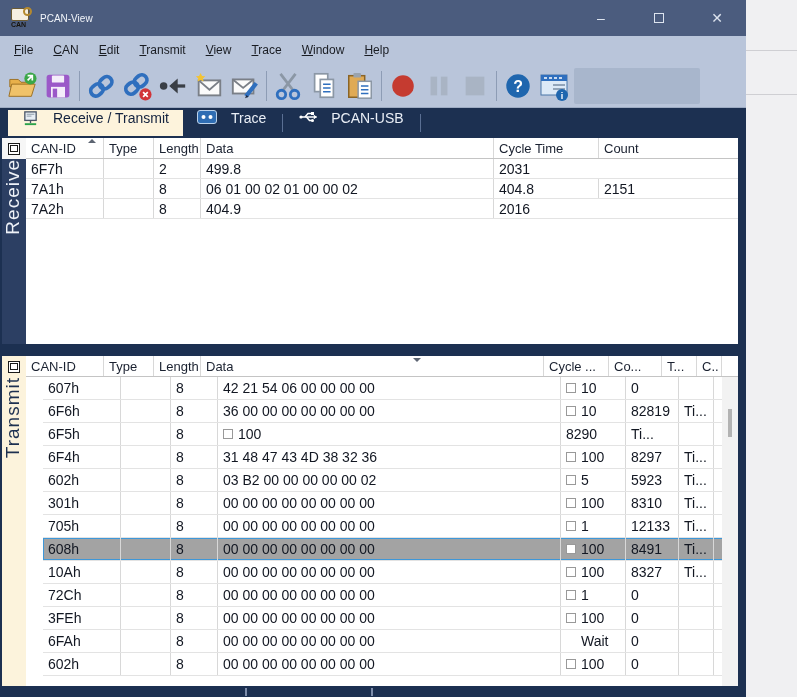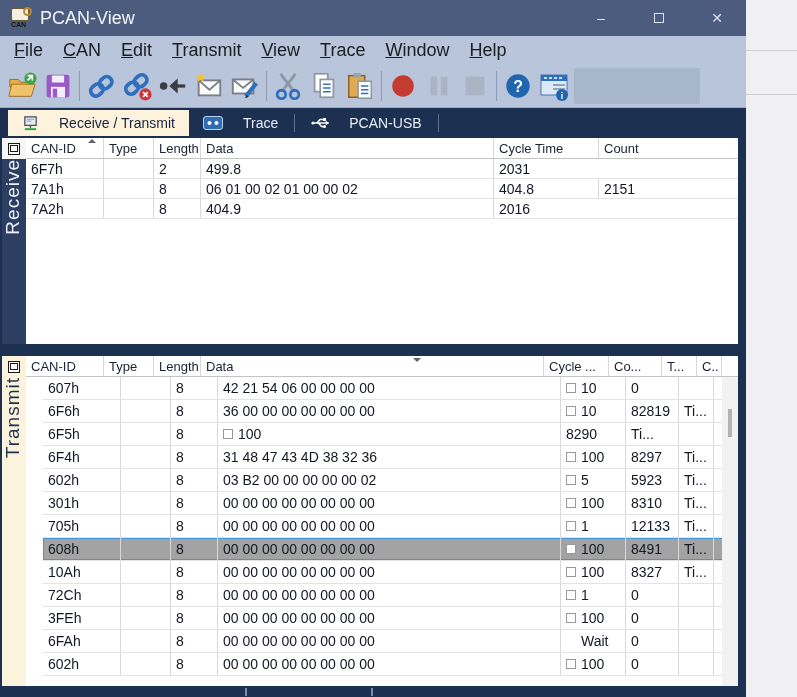--- a/index.html
+++ b/index.html
@@ -13,39 +13,39 @@
 
   
   .win { position:absolute; left:0; top:0; width:746px; height:697px; background:#1c3051; z-index:2; }
 
   
   .titlebar { height:36px; background:#4b5c7e; display:flex; align-items:center; color:#f2f5fa; }
   .app-icon { width:22px; height:20px; margin:0 8px 0 10px; position:relative; }
   .app-icon .lens { position:absolute; left:1px; top:0; width:18px; height:13px; background:#f5efe2; border:1px solid #6b5a33; border-radius:2px; }
   .app-icon .ring { position:absolute; right:0; top:-1px; width:9px; height:9px; border:2px solid #b4892f; border-radius:50%; background:transparent; }
   .app-icon .can { position:absolute; left:1px; bottom:0; font-size:7px; font-weight:bold; color:#17130a; letter-spacing:0; }
-  .title-text { font-size:18px; }
+  .title-text { font-size:10px; }
   .win-btns { margin-left:auto; display:flex; height:36px; }
   .win-btn { width:58px; height:36px; display:flex; align-items:center; justify-content:center; color:#dde4ef; font-size:14px; }
   .win-btn .sq { width:10px; height:10px; border:1px solid #dde4ef; }
 
   
   .menubar { height:28px; background:#b9c5da; display:flex; align-items:center; padding-left:4px; }
-  .menu-item { font-size:18px; color:#191c22; padding:3px 10px; display:inline-block; }
+  .menu-item { font-size:12px; color:#191c22; padding:3px 10px; display:inline-block; }
   .menu-item::first-letter { text-decoration:underline; }
 
   
   .toolbar { height:44px; background:#b9c5da; display:flex; align-items:center; padding-left:4px; border-bottom:1px solid #9dabc2; }
   .tb-btn { width:36px; height:36px; display:flex; align-items:center; justify-content:center; }
   .tb-sep { width:1px; height:30px; background:#8d9cb5; margin:0 3px; }
   .tb-panel { margin-left:2px; width:126px; height:36px; background:#a8b6cc; border-radius:2px; }
 
   
   .tabbar { height:28px; background:#1c3051; display:flex; align-items:flex-end; padding-left:8px; }
-  .tab { height:26px; display:flex; align-items:center; gap:20px; padding:0 14px; font-size:14px; }
+  .tab { height:26px; display:flex; align-items:flex-start; gap:14px; padding:0 14px; font-size:14px; }
   .tab.active { background:#fdf3dc; color:#14233f; }
   .tab.dark { color:#e9eef6; }
   .tab-sep { width:1px; height:18px; background:#5a6f93; margin:0 2px 4px 2px; }
 
   
   .panel { position:absolute; left:2px; width:736px; background:#fff; display:flex; }
   .panel-recv { top:138px; height:206px; }
   .panel-xmit { top:356px; height:330px; }
   .strip { width:24px; flex:none; display:flex; flex-direction:column; }
   .strip-head { height:21px; display:flex; align-items:center; justify-content:center; background:#f6f6f6; }

